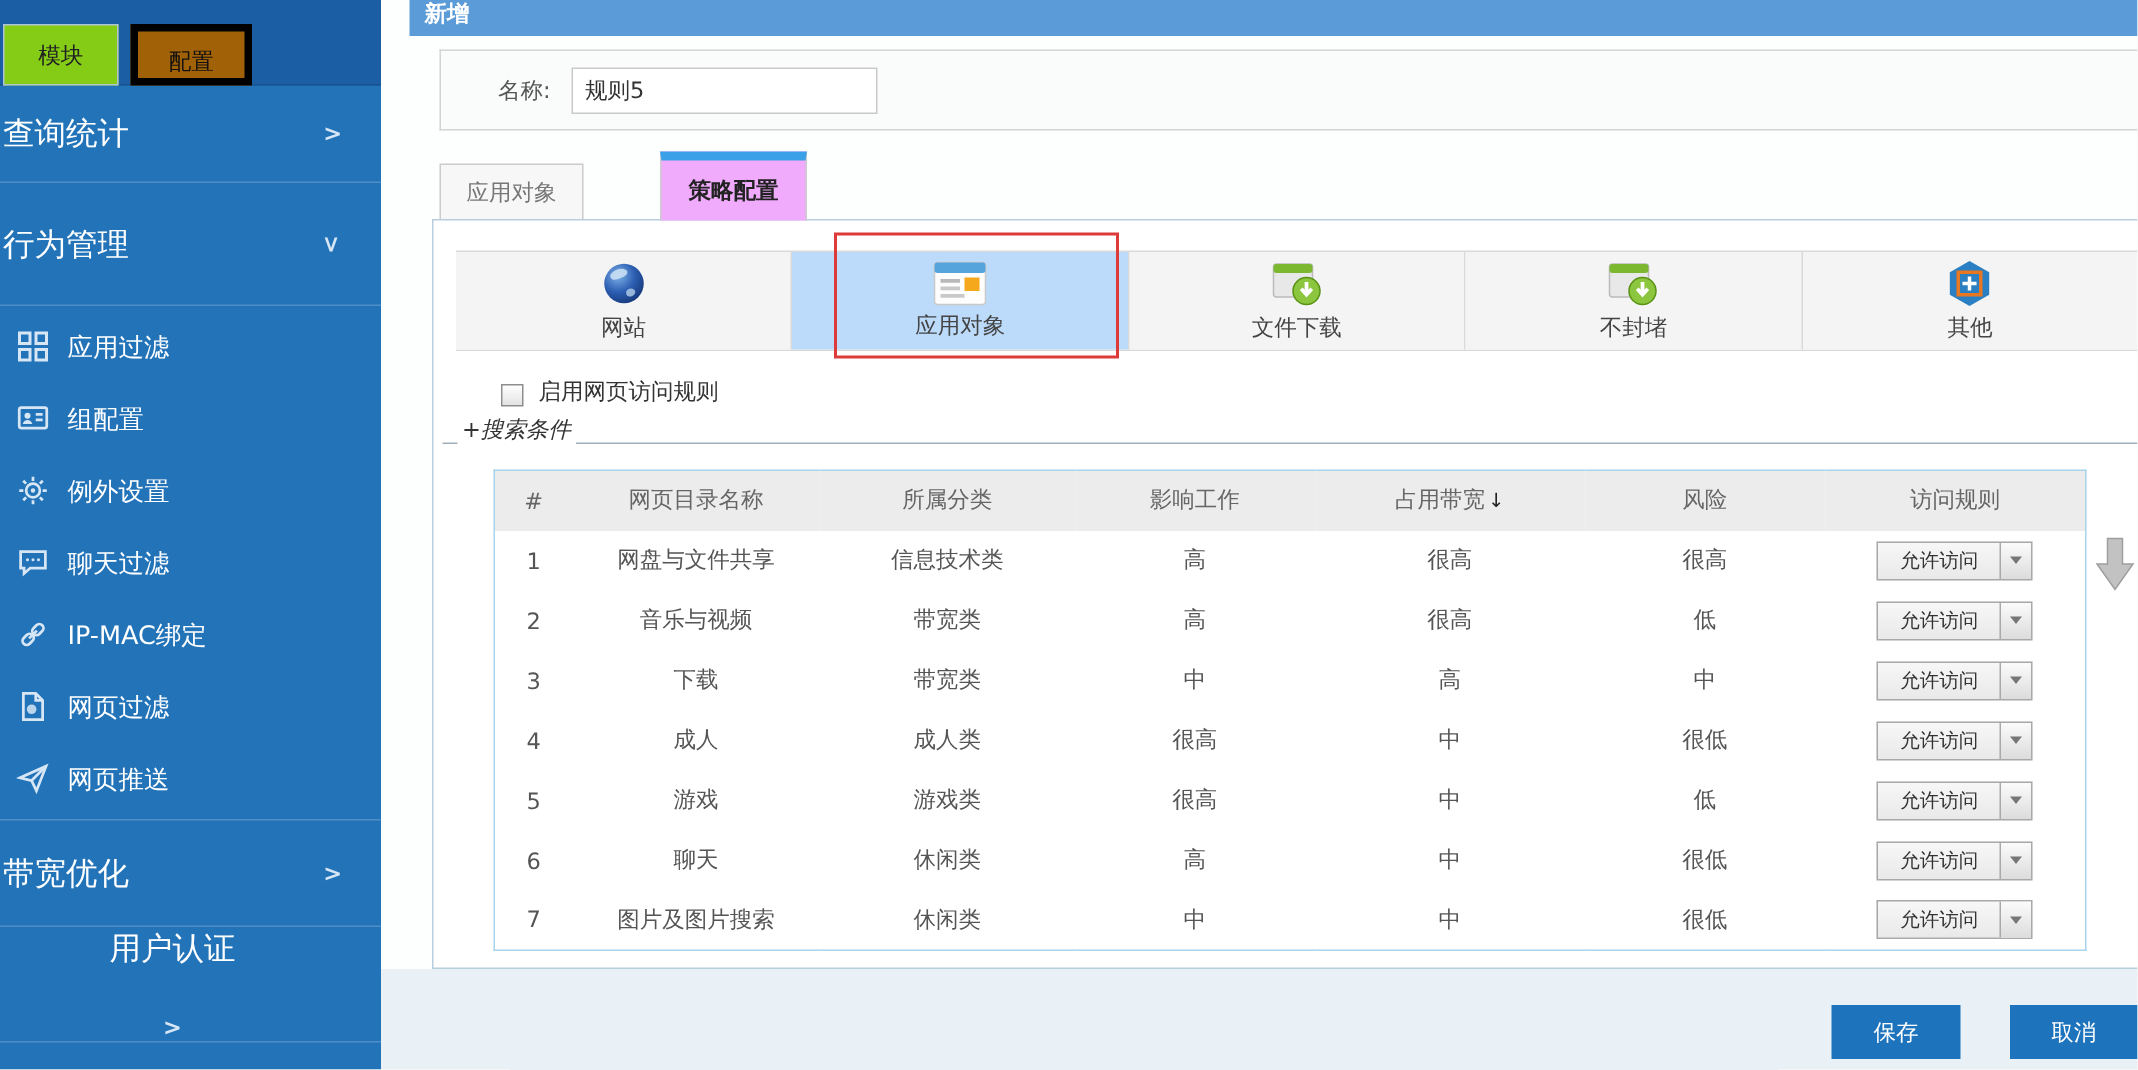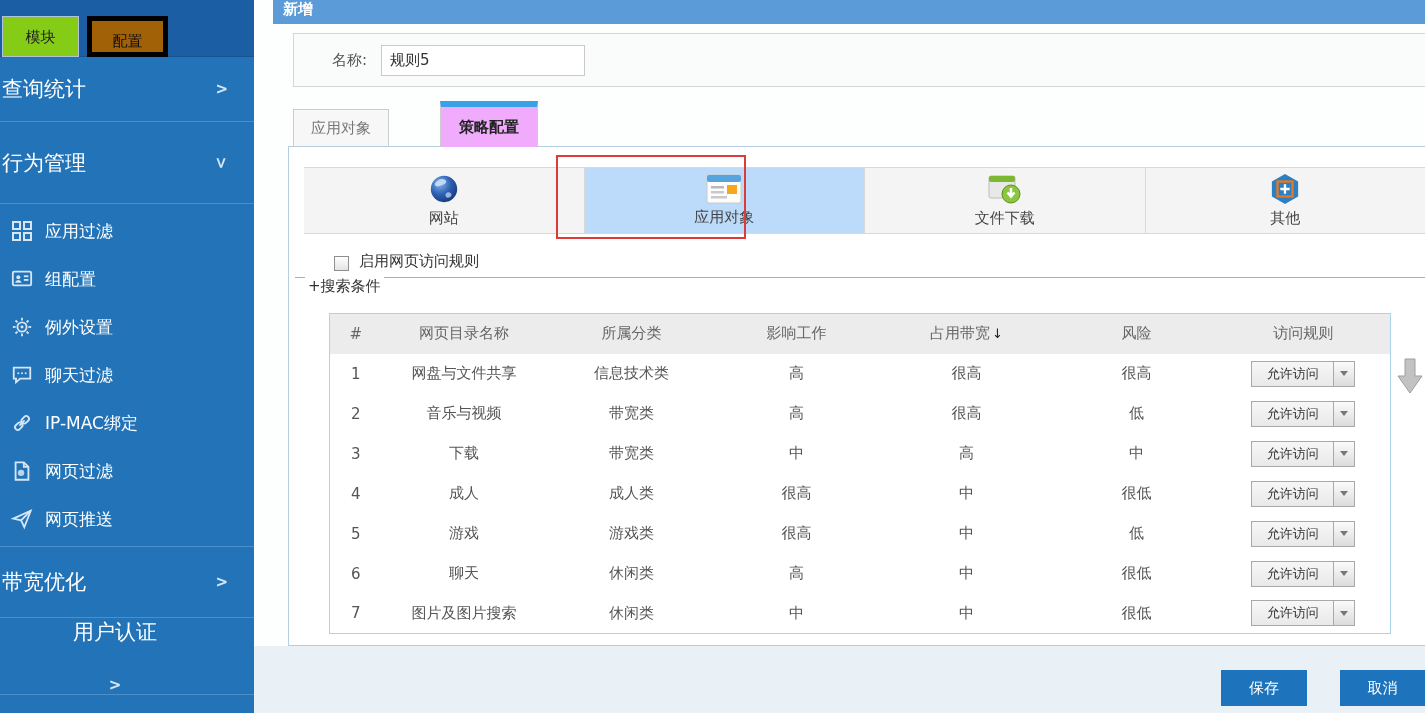--- a/index.html
+++ b/index.html
@@ -71,22 +71,22 @@
               cursor:pointer; }
   .cat-cell:last-child { border-right:none; }
   .cat-cell.selected { background:#bcdbfa; }
   .cat-label { font-size:15px; color:#444; }
 
   
   .chk-row { position:absolute; left:45px; top:105px; display:flex; align-items:flex-end; gap:10px; }
   .checkbox { width:15px; height:15px; border:1px solid #8e8e8e;
               background:linear-gradient(#ffffff,#e3e3e3); display:inline-block; cursor:pointer; }
   .chk-label { font-size:15px; color:#333; }
-  .legend-row { position:absolute; left:6px; right:0; top:130px; display:flex; align-items:flex-start;
-                cursor:pointer; }
+  .legend-row { position:absolute; left:6px; right:0; top:130px; display:flex; align-items:flex-end;
+                cursor:pointer;font-style:italic; }
   .legend-dash { width:10px; border-top:1px solid #9fb0ba; }
   .legend-text { font-size:15px; color:#333; padding:0 3px; }
   .legend-line { flex:1; border-top:1px solid #9fb0ba; }
 
   
   .rule-table { position:absolute; left:40px; top:166px; width:1061px; border-collapse:collapse;
                 border:1px solid #a8d4ec; table-layout:fixed; }
   .rule-table th { height:40px; background:#ececec; color:#666; font-weight:normal; font-size:15px;
                    text-align:center; }
   .rule-table td { height:40px; color:#555; font-size:15px; text-align:center; background:#fff; }
@@ -289,20 +289,31 @@
               <rect x="1" y="3" width="26" height="22" rx="2" fill="#e8e8e8" stroke="#bbbbbb"></rect>
               <rect x="1" y="3" width="26" height="6" rx="2" fill="#7cb82f"></rect>
               <circle cx="23" cy="21" r="9" fill="#8cc63f" stroke="#5a9216"></circle>
               <path d="M23 15v7 M19.5 19.5 L23 23.5 L26.5 19.5" stroke="#ffffff" stroke-width="2.5" fill="none"></path>
             </svg>
         </span>
         <div class="cat-label">文件下载</div>
       </div>
       <div class="cat-cell">
         <span>
+          <svg width="34" height="32" viewBox="0 0 34 32">
+              <rect x="1" y="3" width="26" height="22" rx="2" fill="#e8e8e8" stroke="#bbbbbb"></rect>
+              <rect x="1" y="3" width="26" height="6" rx="2" fill="#7cb82f"></rect>
+              <circle cx="23" cy="21" r="9" fill="#8cc63f" stroke="#5a9216"></circle>
+              <path d="M23 15v7 M19.5 19.5 L23 23.5 L26.5 19.5" stroke="#ffffff" stroke-width="2.5" fill="none"></path>
+            </svg>
+        </span>
+        <div class="cat-label">不封堵</div>
+      </div>
+      <div class="cat-cell">
+        <span>
           <svg width="30" height="32" viewBox="0 0 32 34">
               <polygon points="16,1 30,9 30,25 16,33 2,25 2,9" fill="#2b7fc3"></polygon>
               <rect x="8" y="9" width="16" height="16" fill="none" stroke="#e87722" stroke-width="2.5"></rect>
               <path d="M16 12v10 M11 17h10" stroke="#ffffff" stroke-width="2.5"></path>
             </svg>
         </span>
         <div class="cat-label">其他</div>
       </div>
     </div>
 

